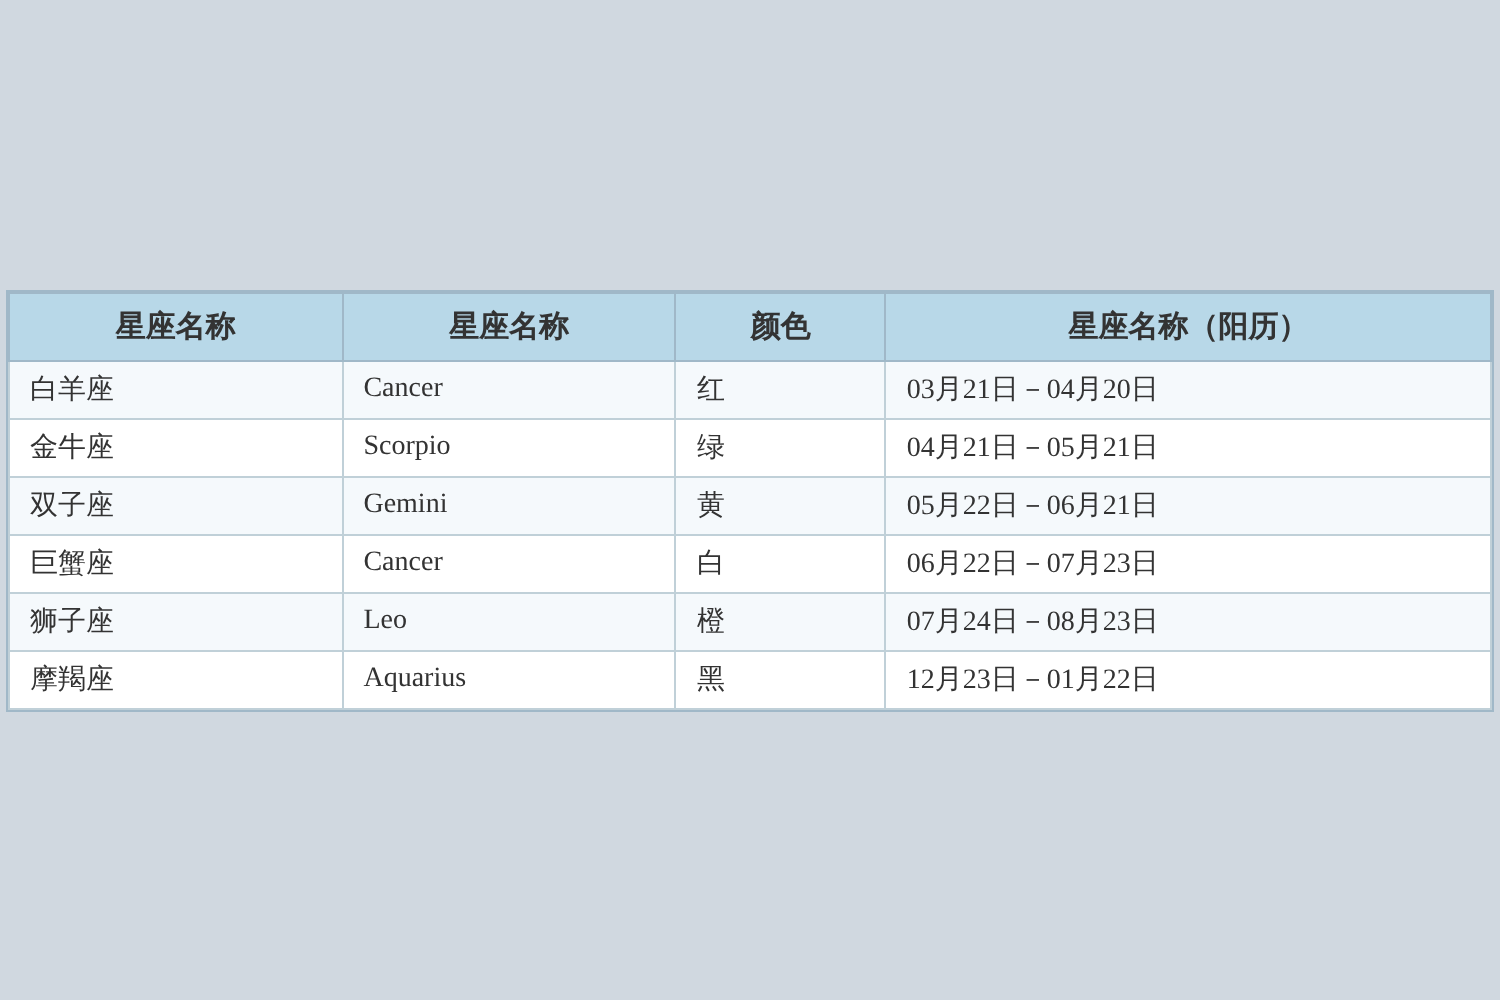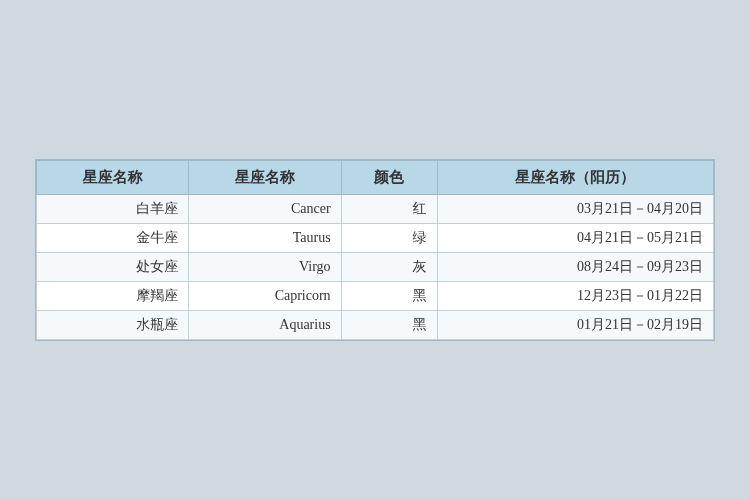--- a/index.html
+++ b/index.html
@@ -14,42 +14,42 @@
       background-color: #d0d8e0;
       display: flex;
       align-items: center;
       justify-content: center;
       font-family: "SimSun", "宋体", serif;
     }
 
     .table-container {
       background-color: #ffffff;
       border: 1px solid #a0b8c8;
-      width: 680px;
+      width: 744px;
     }
 
     table {
       width: 100%;
       border-collapse: collapse;
     }
 
     thead tr th {
       background-color: #b8d8e8;
       border: 1px solid #a0b8c8;
       padding: 7px 10px;
       text-align: center;
       font-size: 15px;
       font-weight: bold;
       color: #333;
     }
 
     tbody tr td {
       border: 1px solid #c0d0d8;
       padding: 5px 10px;
-      text-align: right;
+      text-align: left;
       font-size: 14px;
       color: #333;
     }
 
     tbody tr:nth-child(odd) {
       background-color: #f5f9fc;
     }
 
     tbody tr:nth-child(even) {
       background-color: #ffffff;
@@ -70,37 +70,43 @@
     </thead>
     <tbody id="table-body">
     <tr>
           <td>白羊座</td>
           <td>Cancer</td>
           <td>红</td>
           <td>03月21日－04月20日</td>
         </tr>
         <tr>
           <td>金牛座</td>
-          <td>Taurus</td>
+          <td>Scorpio</td>
           <td>绿</td>
           <td>04月21日－05月21日</td>
         </tr>
         <tr>
-          <td>处女座</td>
-          <td>Virgo</td>
-          <td>灰</td>
-          <td>08月24日－09月23日</td>
+          <td>双子座</td>
+          <td>Gemini</td>
+          <td>黄</td>
+          <td>05月22日－06月21日</td>
+        </tr>
+        <tr>
+          <td>巨蟹座</td>
+          <td>Cancer</td>
+          <td>白</td>
+          <td>06月22日－07月23日</td>
+        </tr>
+        <tr>
+          <td>狮子座</td>
+          <td>Leo</td>
+          <td>橙</td>
+          <td>07月24日－08月23日</td>
         </tr>
         <tr>
           <td>摩羯座</td>
-          <td>Capricorn</td>
+          <td>Aquarius</td>
           <td>黑</td>
           <td>12月23日－01月22日</td>
-        </tr>
-        <tr>
-          <td>水瓶座</td>
-          <td>Aquarius</td>
-          <td>黑</td>
-          <td>01月21日－02月19日</td>
         </tr>
       </tbody>
   </table>
 </div>
 
 </body></html>

